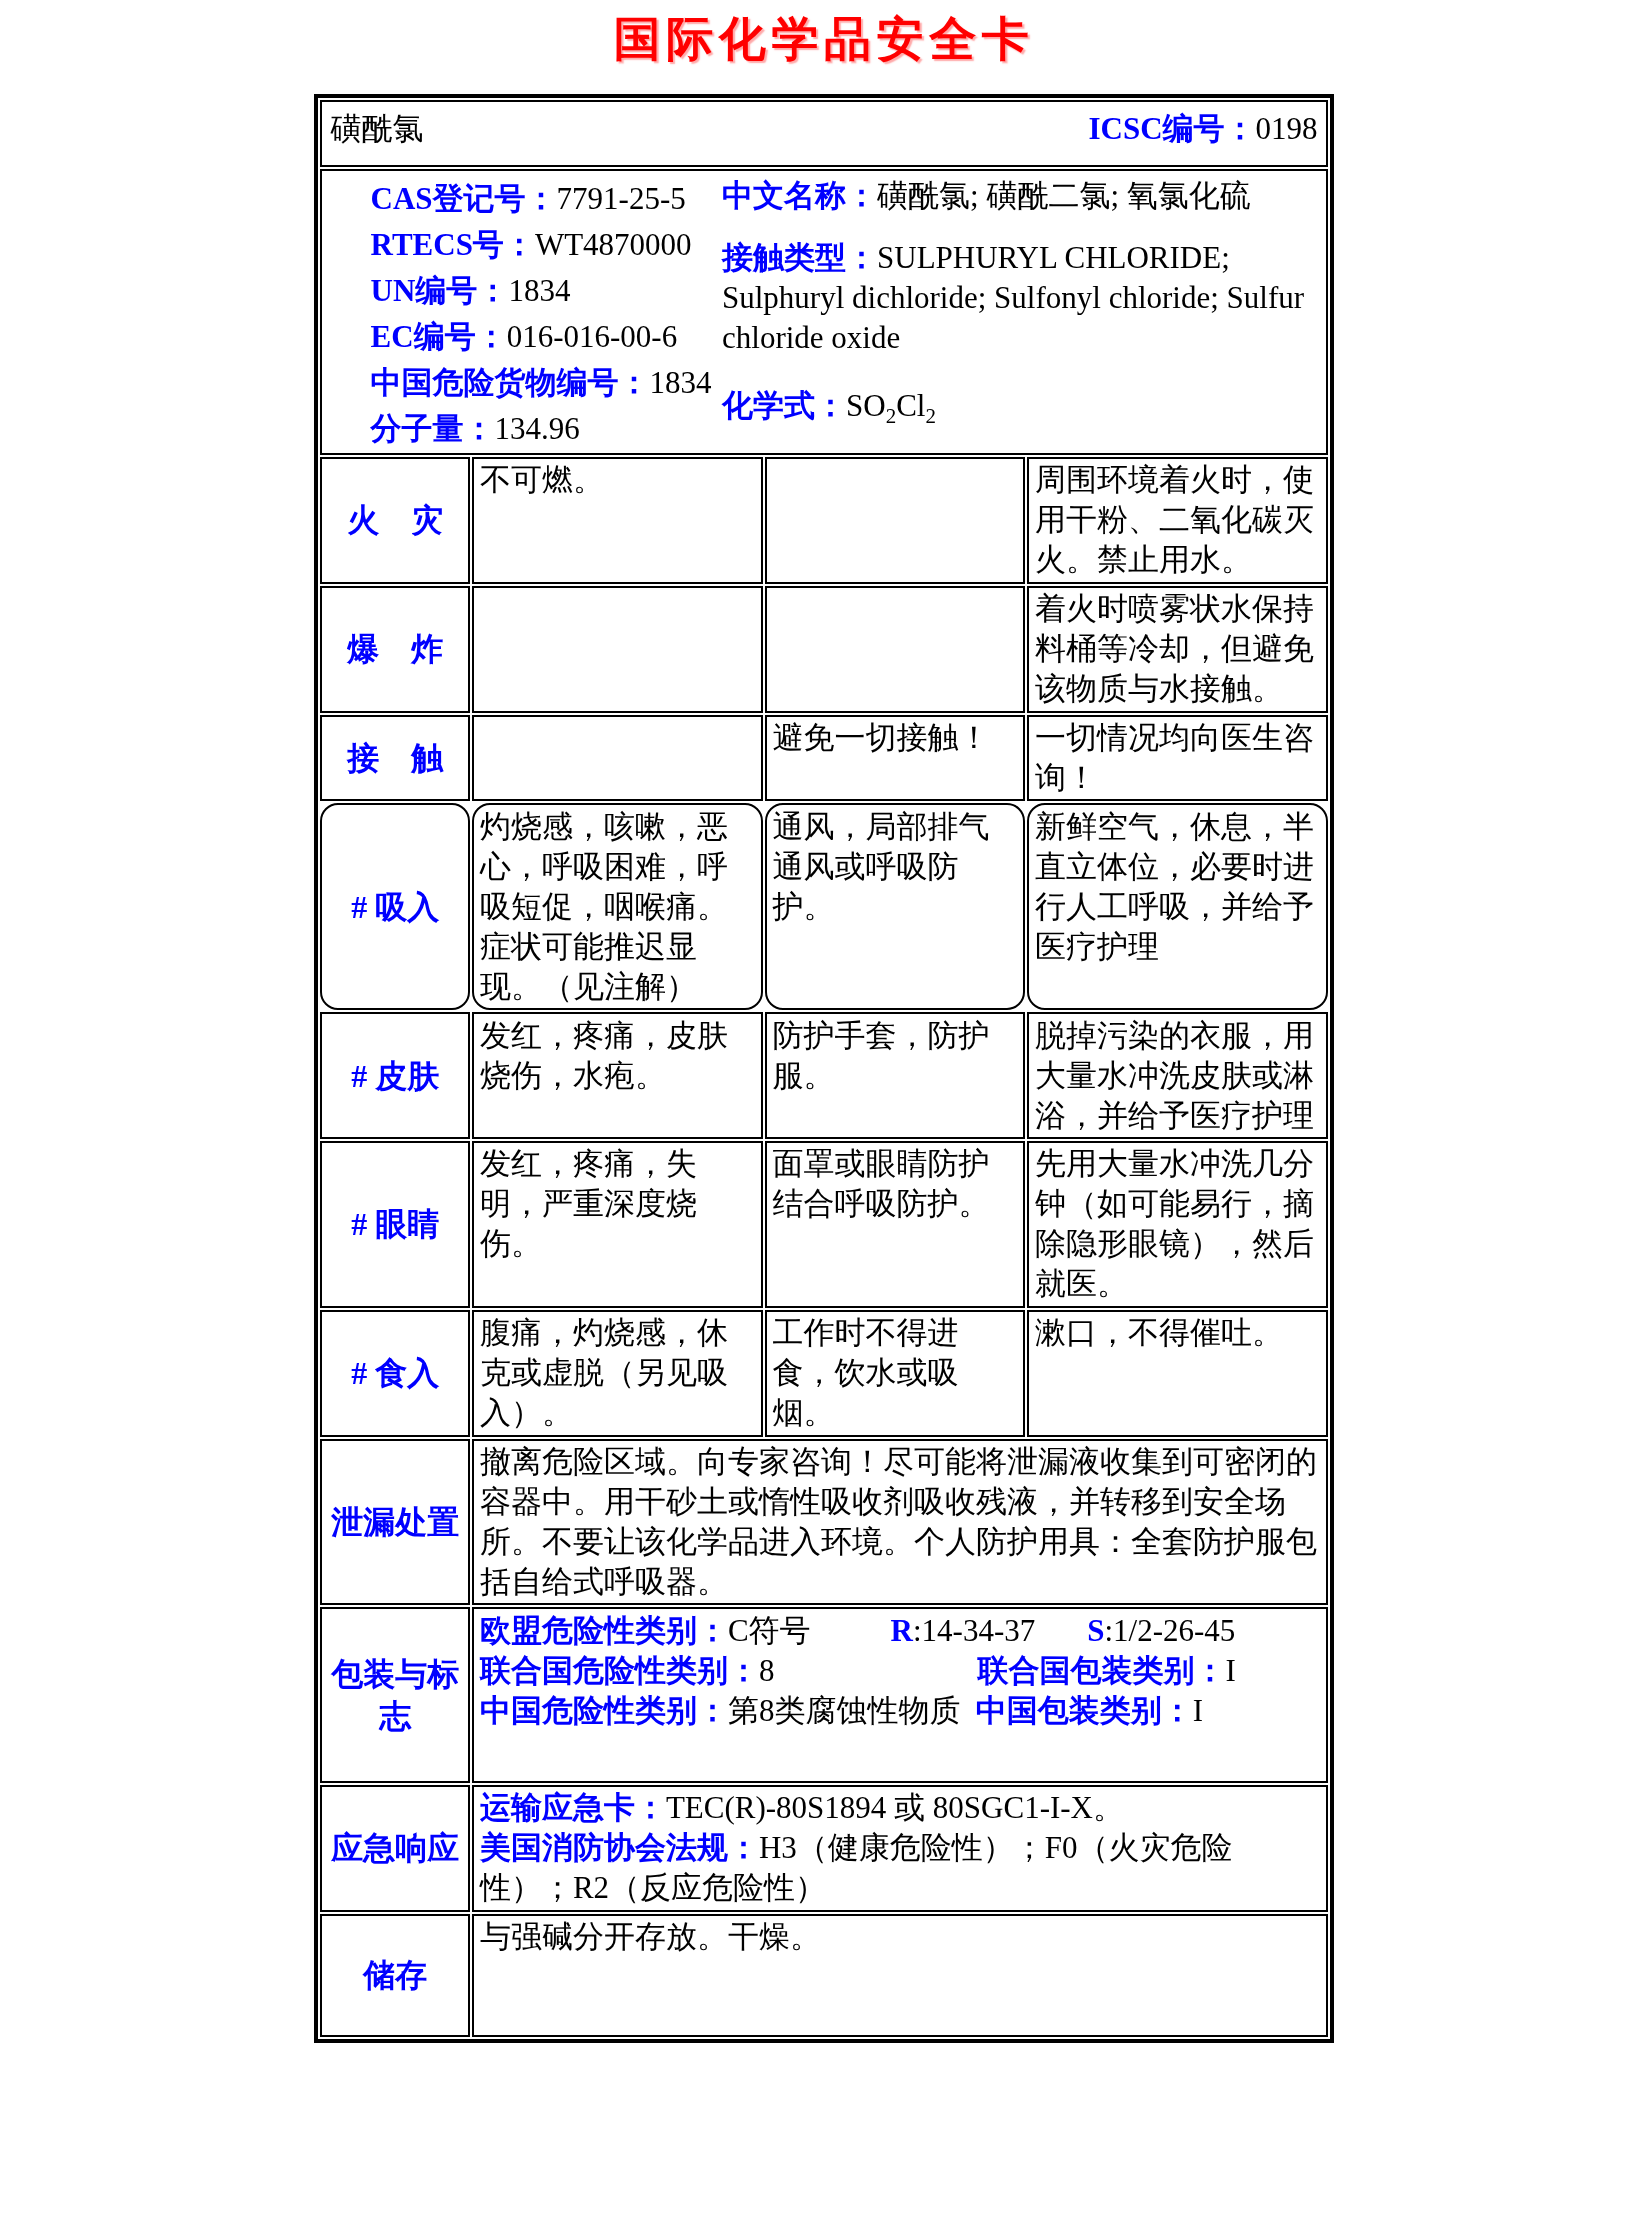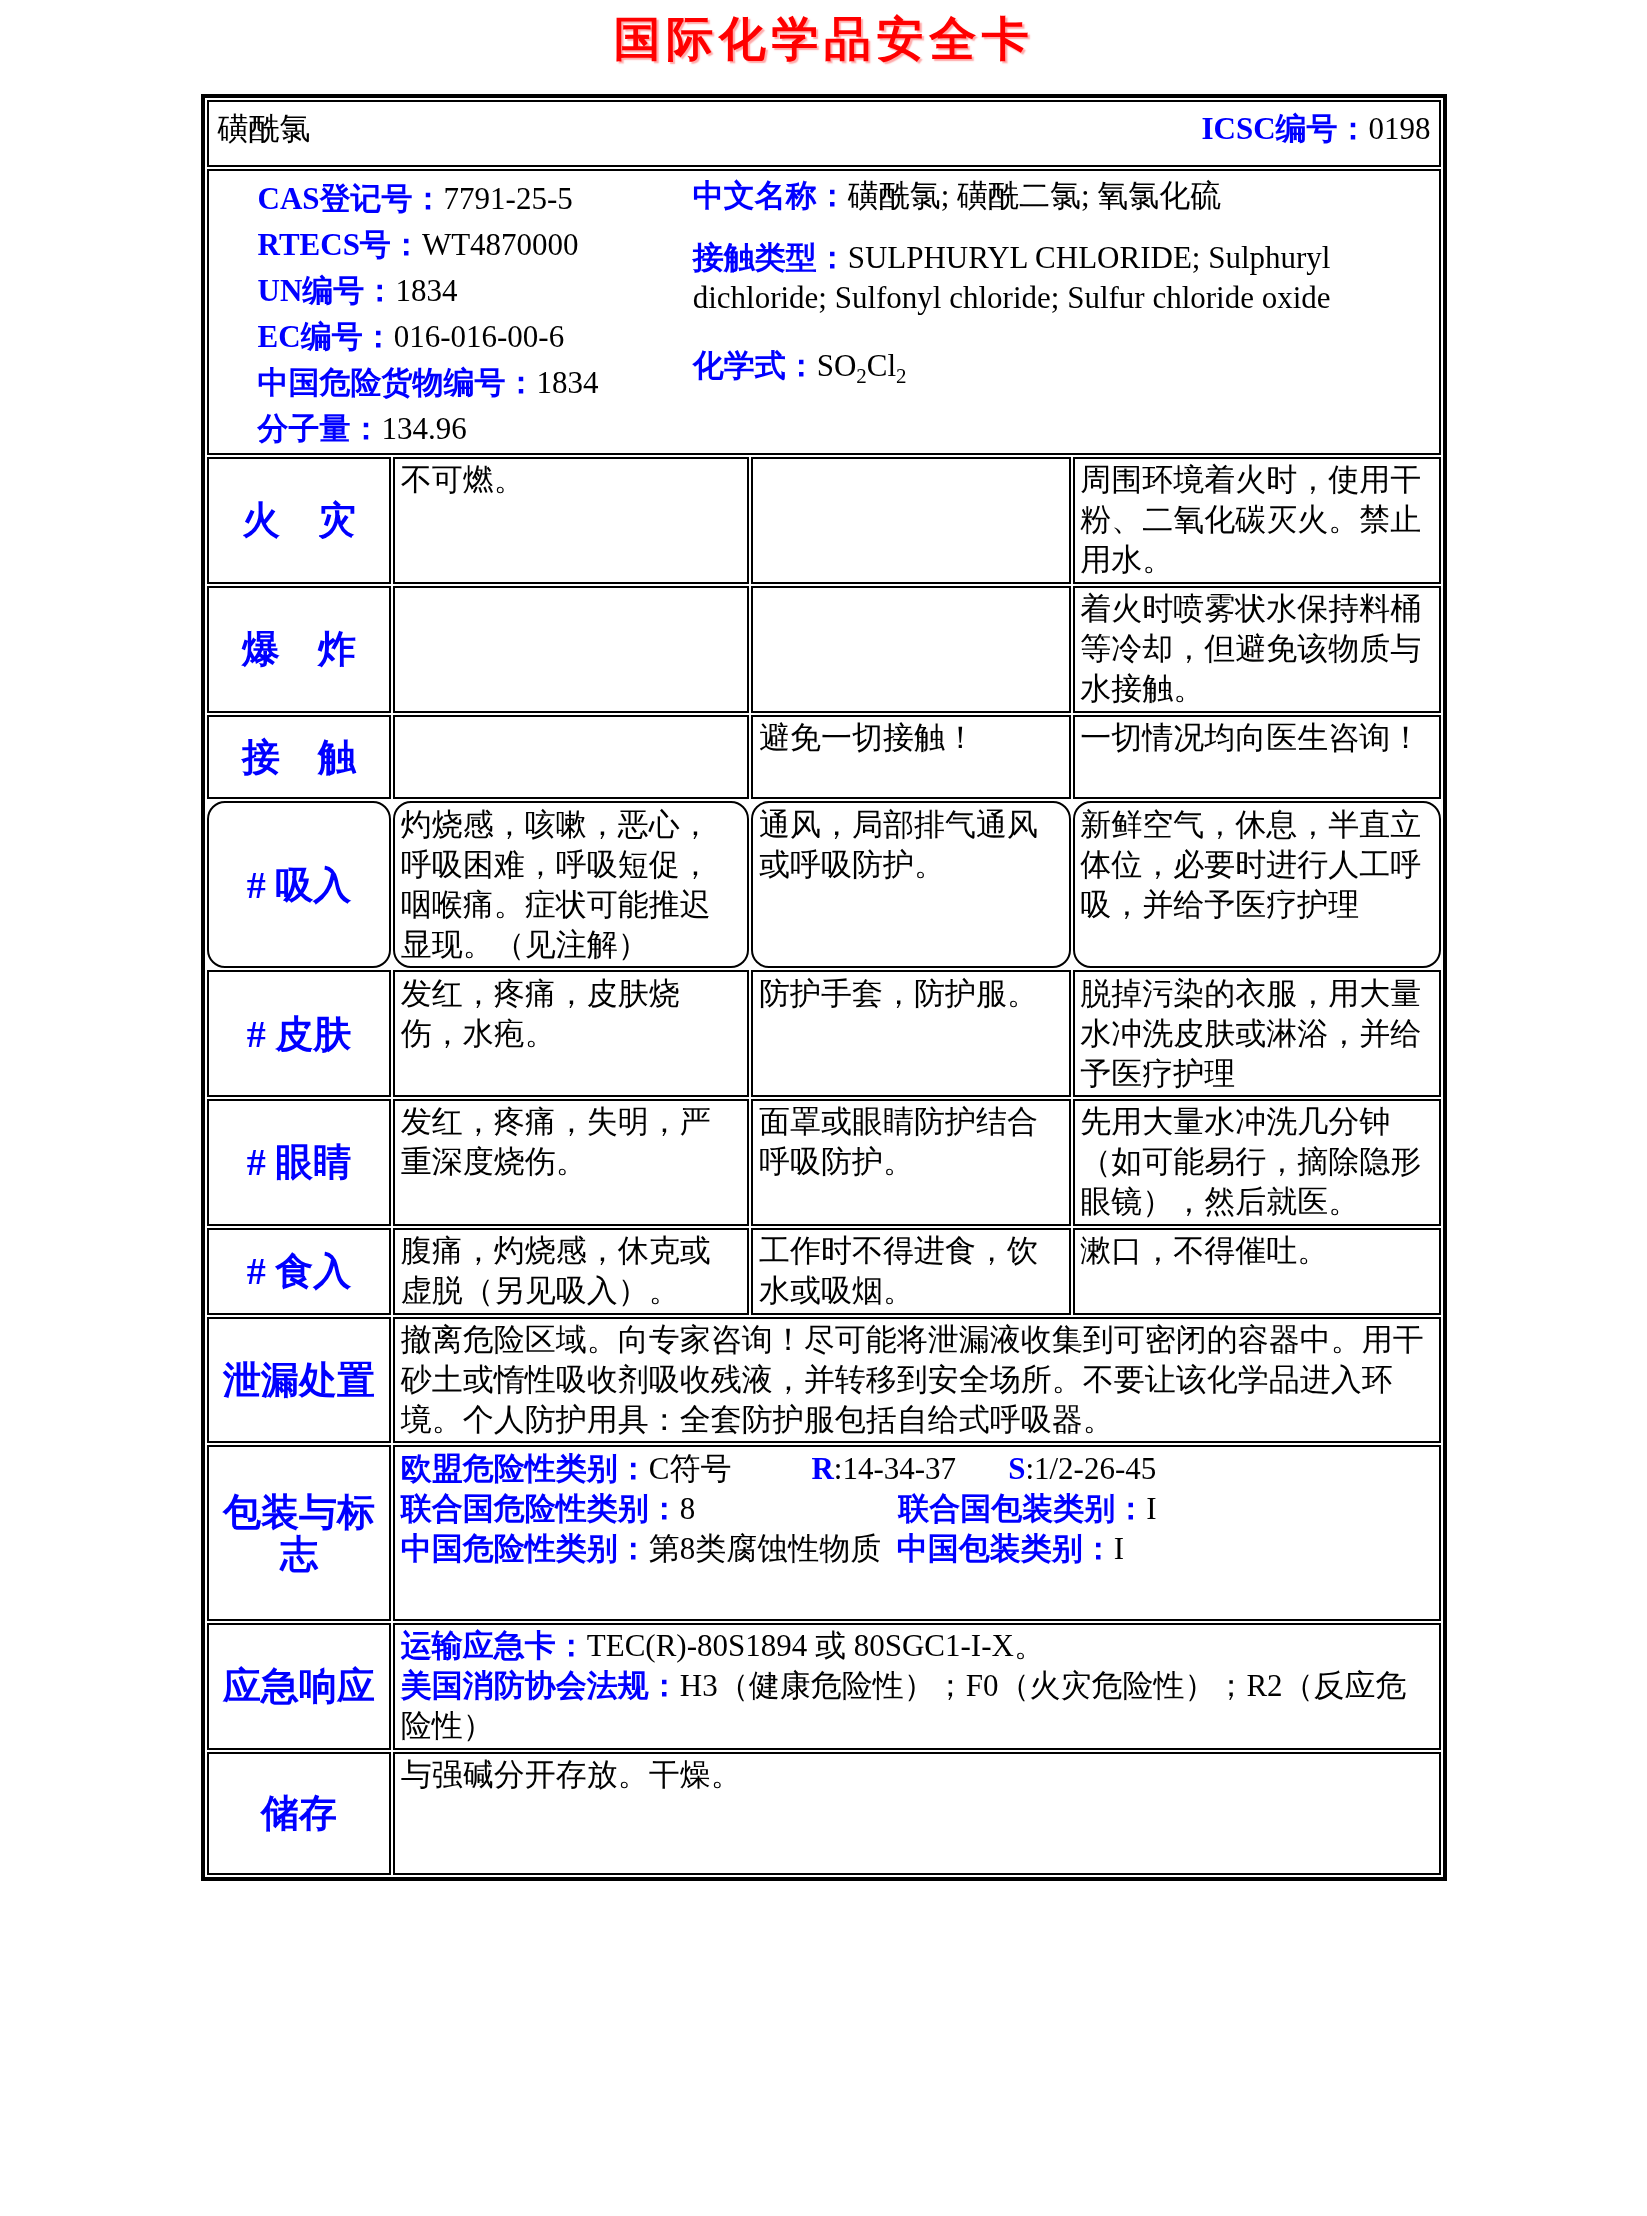--- a/index.html
+++ b/index.html
@@ -8,33 +8,33 @@
     font-family:"Liberation Serif","DejaVu Serif",serif;
     color:#000;
   }
   .title{
     margin:11.2px 0 0 0;text-align:center;
     font-size:47px;line-height:56px;font-weight:bold;color:#FF0000;
     letter-spacing:5.6px;
     text-shadow:2.1px 2.1px 1.4px rgba(255,140,140,.75);
   }
   table.card{
-    width:1246px;margin:26.5px auto 0 auto;
+    width:1020px;margin:26.5px auto 0 auto;
     border:4.2px solid #000;border-collapse:separate;border-spacing:2.8px;
     background:#fff;table-layout:fixed;
   }
   td{
     border:2.1px solid #000;vertical-align:top;
     font-size:31px;line-height:40px;padding:1.4px 5.6px;
     overflow:hidden;word-break:break-word;
   }
   .b{color:#0000FF;font-weight:bold;}
   .label-cell{
     color:#0000FF;font-weight:bold;text-align:center;vertical-align:middle;
-    font-size:38px;line-height:42px;
+    font-size:32px;line-height:42px;
   }
   .head-cell{
     color:#0000FF;font-weight:bold;text-align:center;vertical-align:middle;
     font-size:32px;line-height:42px;
   }
   .name-flex{display:flex;justify-content:space-between;align-items:flex-start;padding:5.6px 2.8px;}
   .id-flex{display:flex;}
   .id-left{width:37%;line-height:46px;padding-top:2.8px;margin-left:43px;}
   .id-right{width:63%;padding-top:2.8px;}
   .id-en{margin-top:22.3px;}

